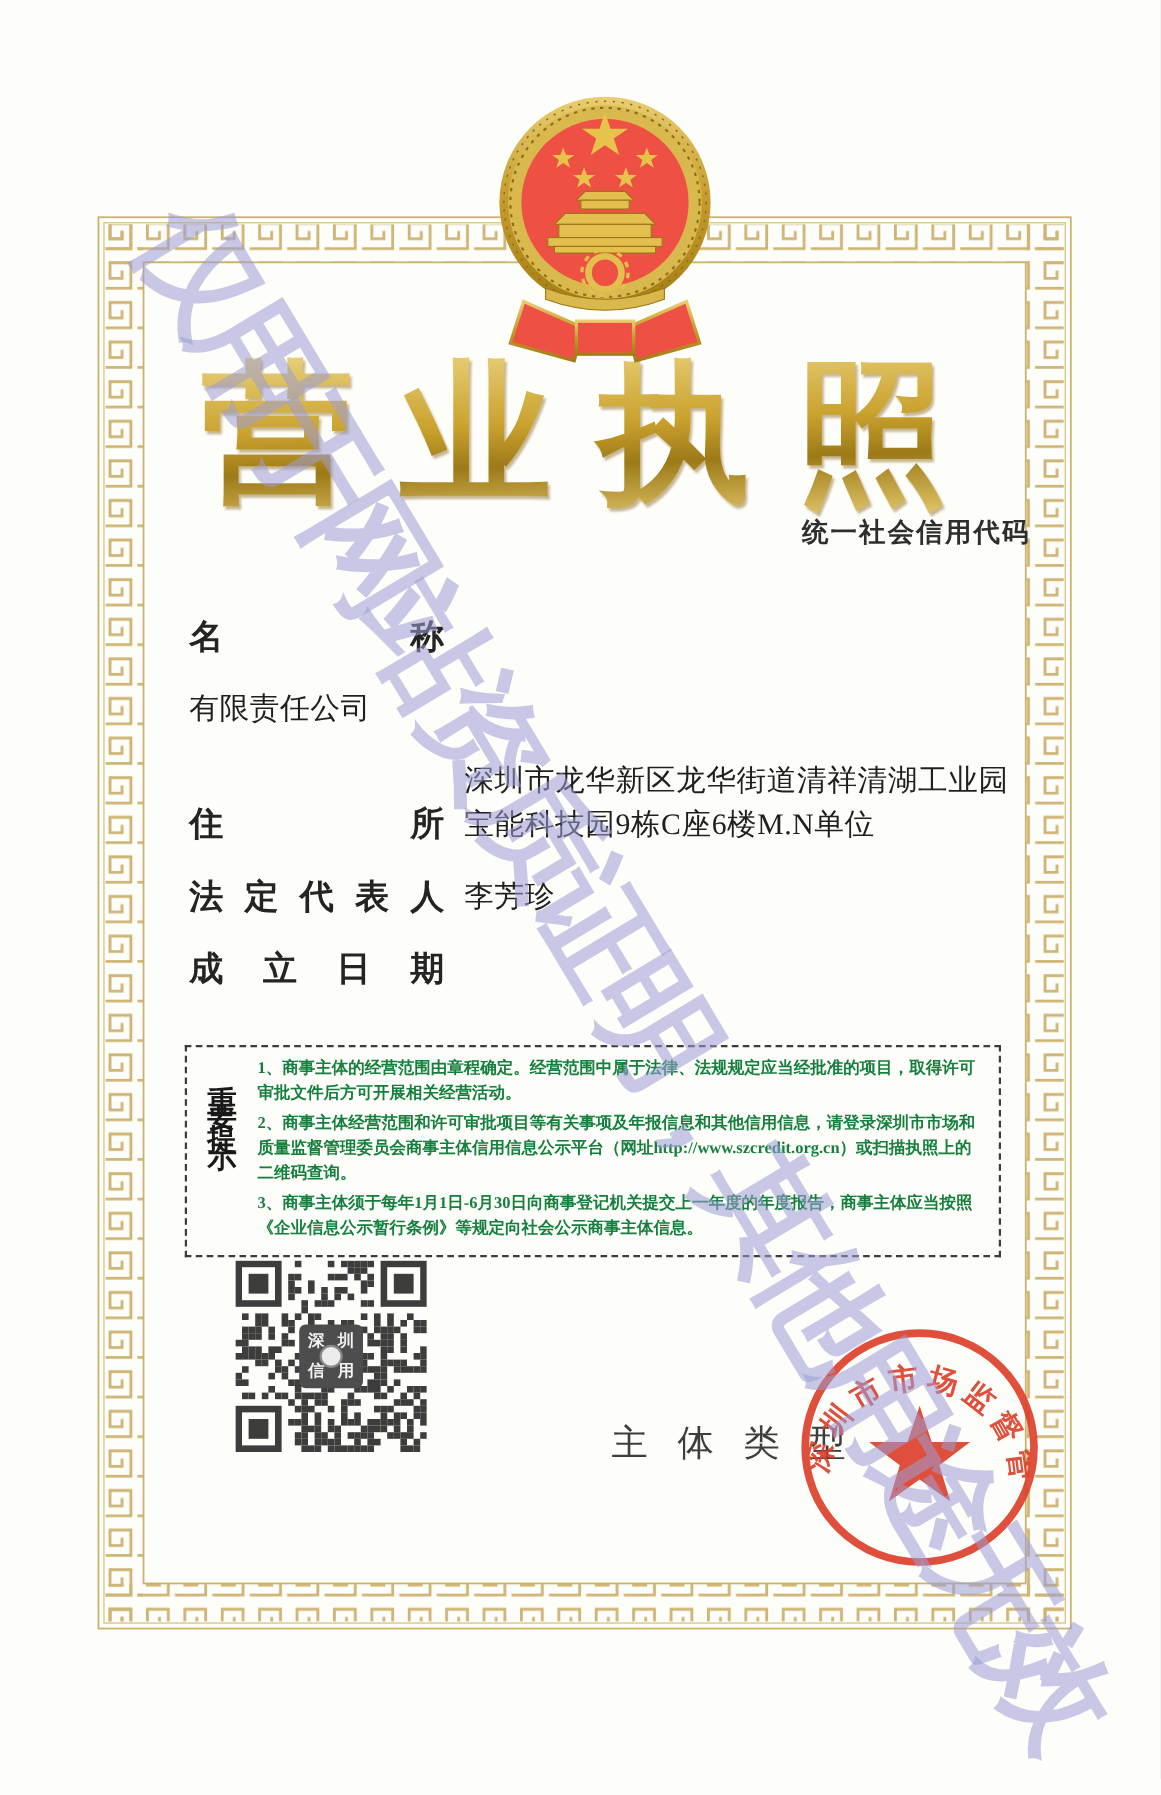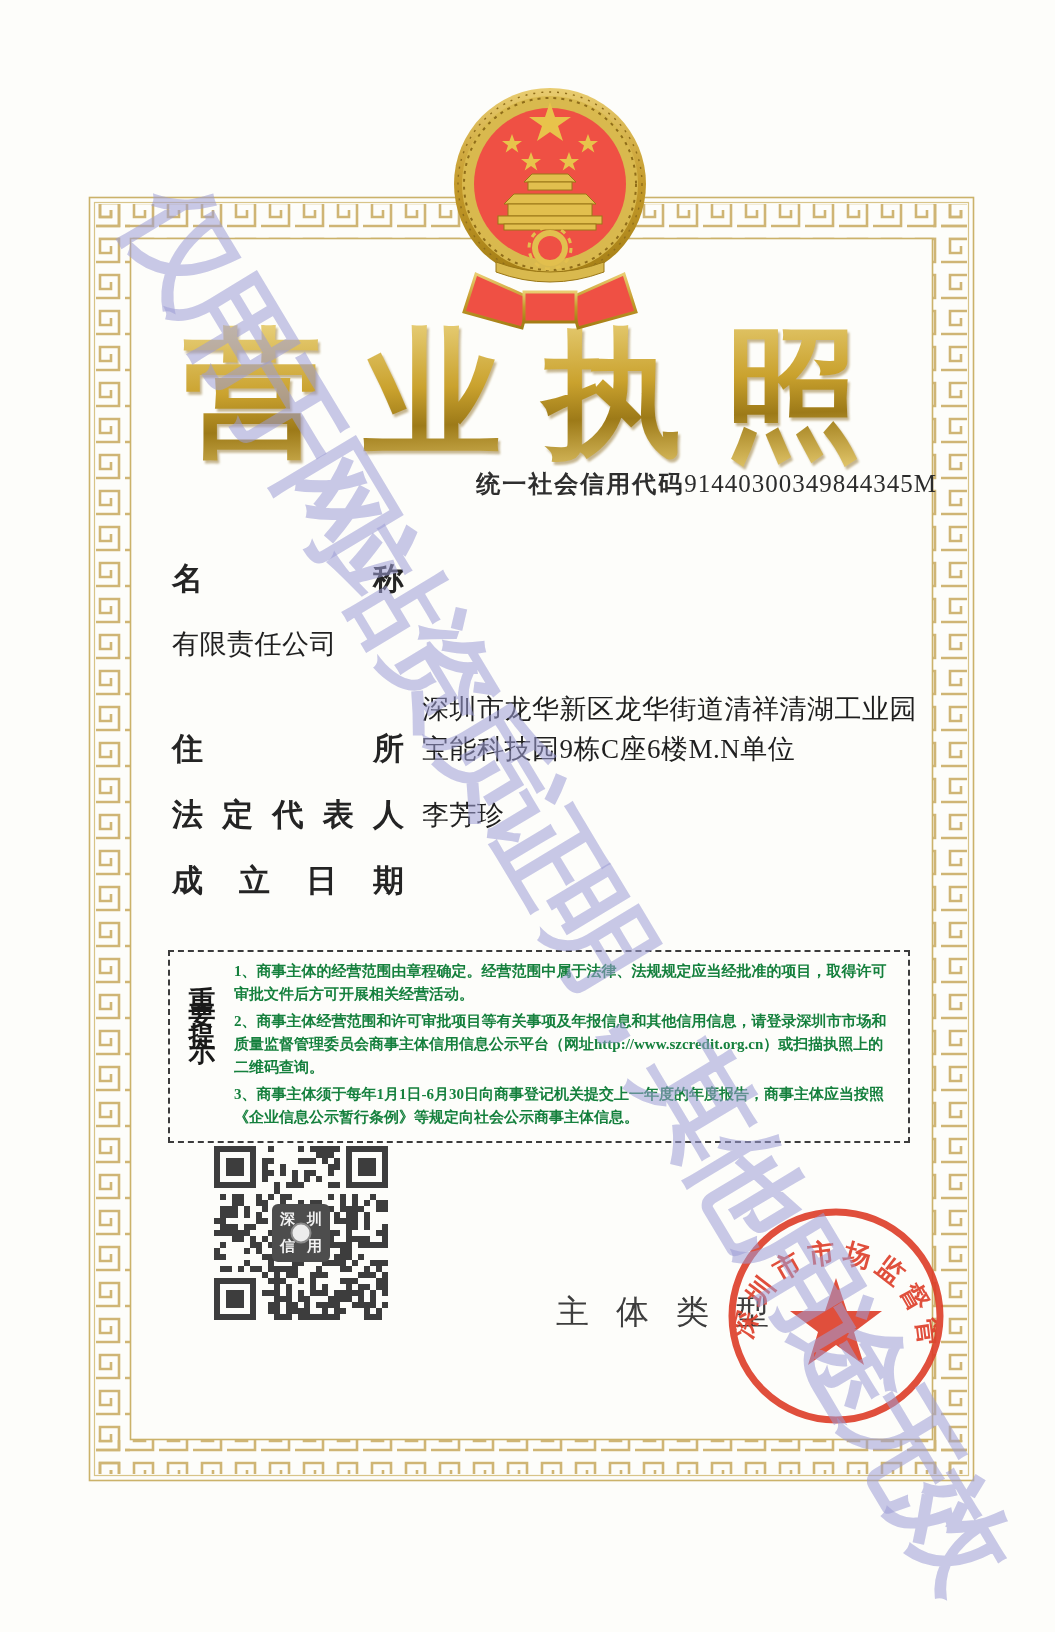--- a/index.html
+++ b/index.html
@@ -120,21 +120,20 @@
 
     <circle cx="112" cy="182" r="15" fill="none" stroke="#e2bf4e" stroke-width="6"></circle>
     <circle cx="112" cy="182" r="21" fill="none" stroke="#e2bf4e" stroke-width="3" stroke-dasharray="5 6"></circle>
     <path d="M58,196 Q112,216 166,196 L166,206 Q112,226 58,206 Z" fill="#d9b94e" stroke="#9a7716" stroke-width="1"></path>
   </svg>
 
   <div class="abs title">营业执照</div>
 
   <div class="abs credit">
     <span class="lbl">统一社会信用代码</span>
-    <span class="val">91440300349844345M</span>
   </div>
 
   <div class="abs fields">
     <div class="frow">
       <div class="flabel">名称</div>
     </div>
     <div class="frow">
       <div class="fvalue">有限责任公司</div>
     </div>
     <div class="frow">

